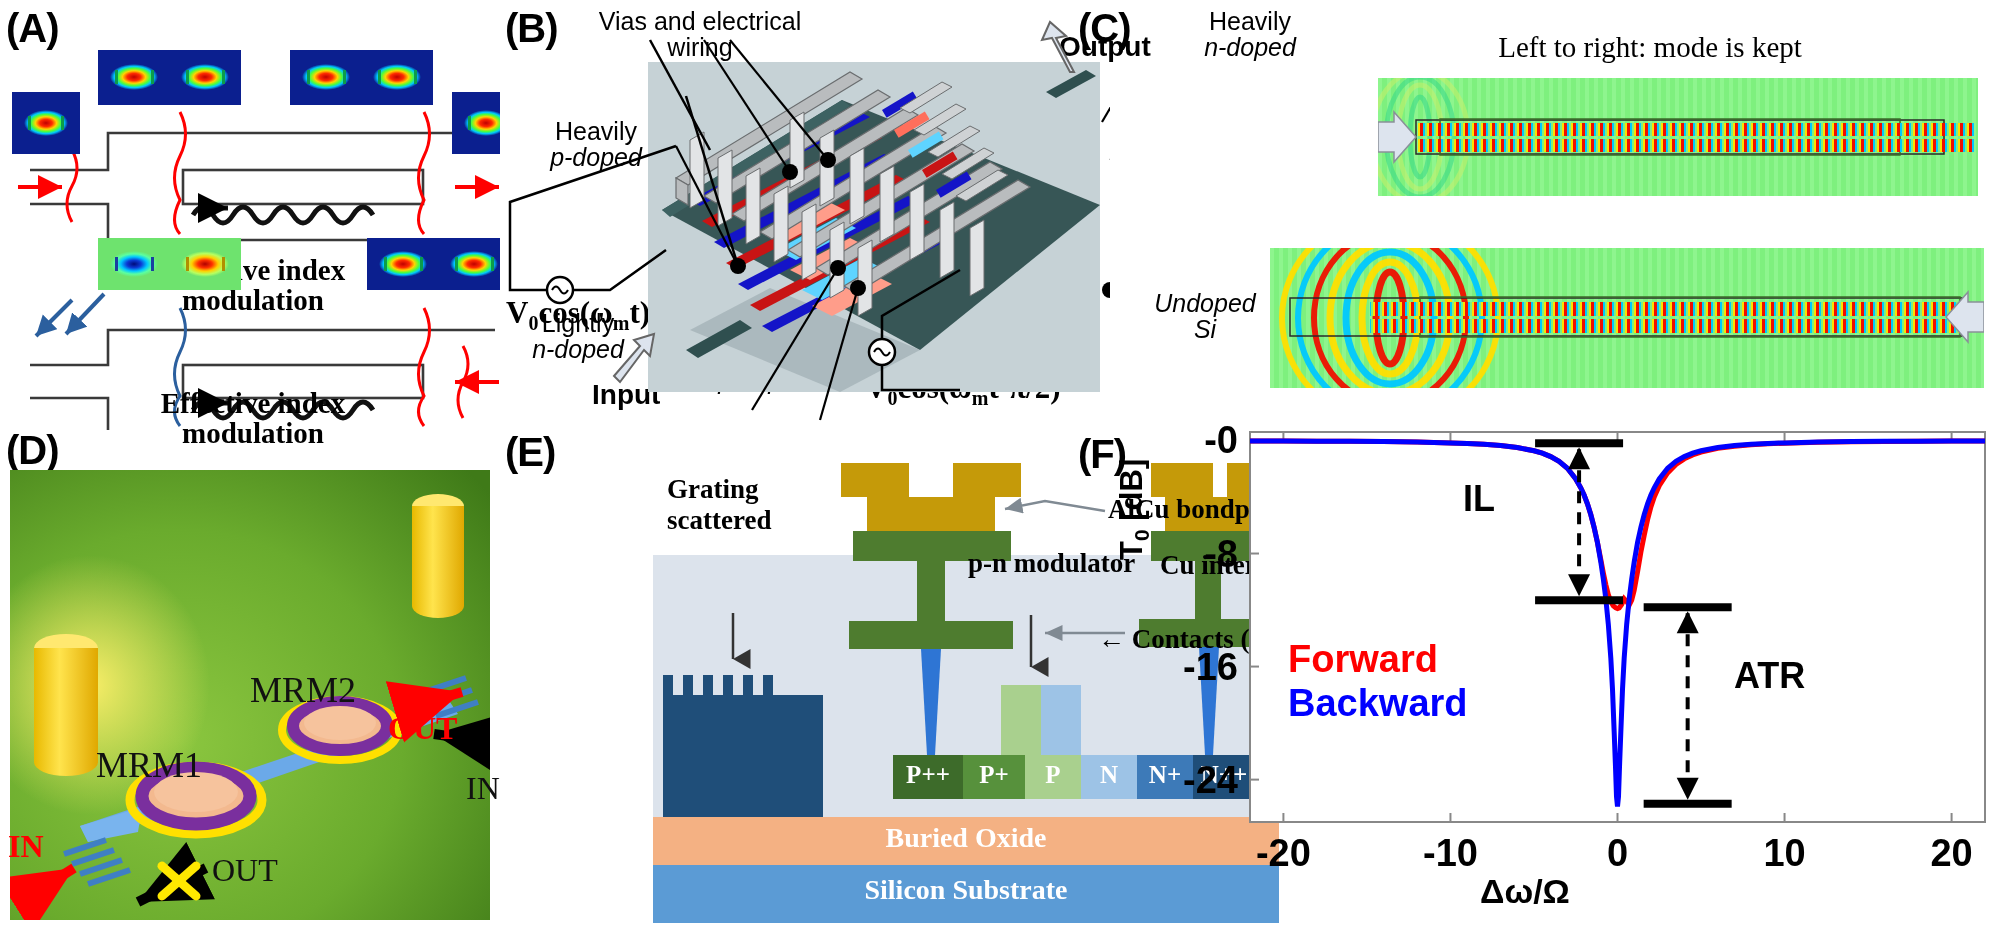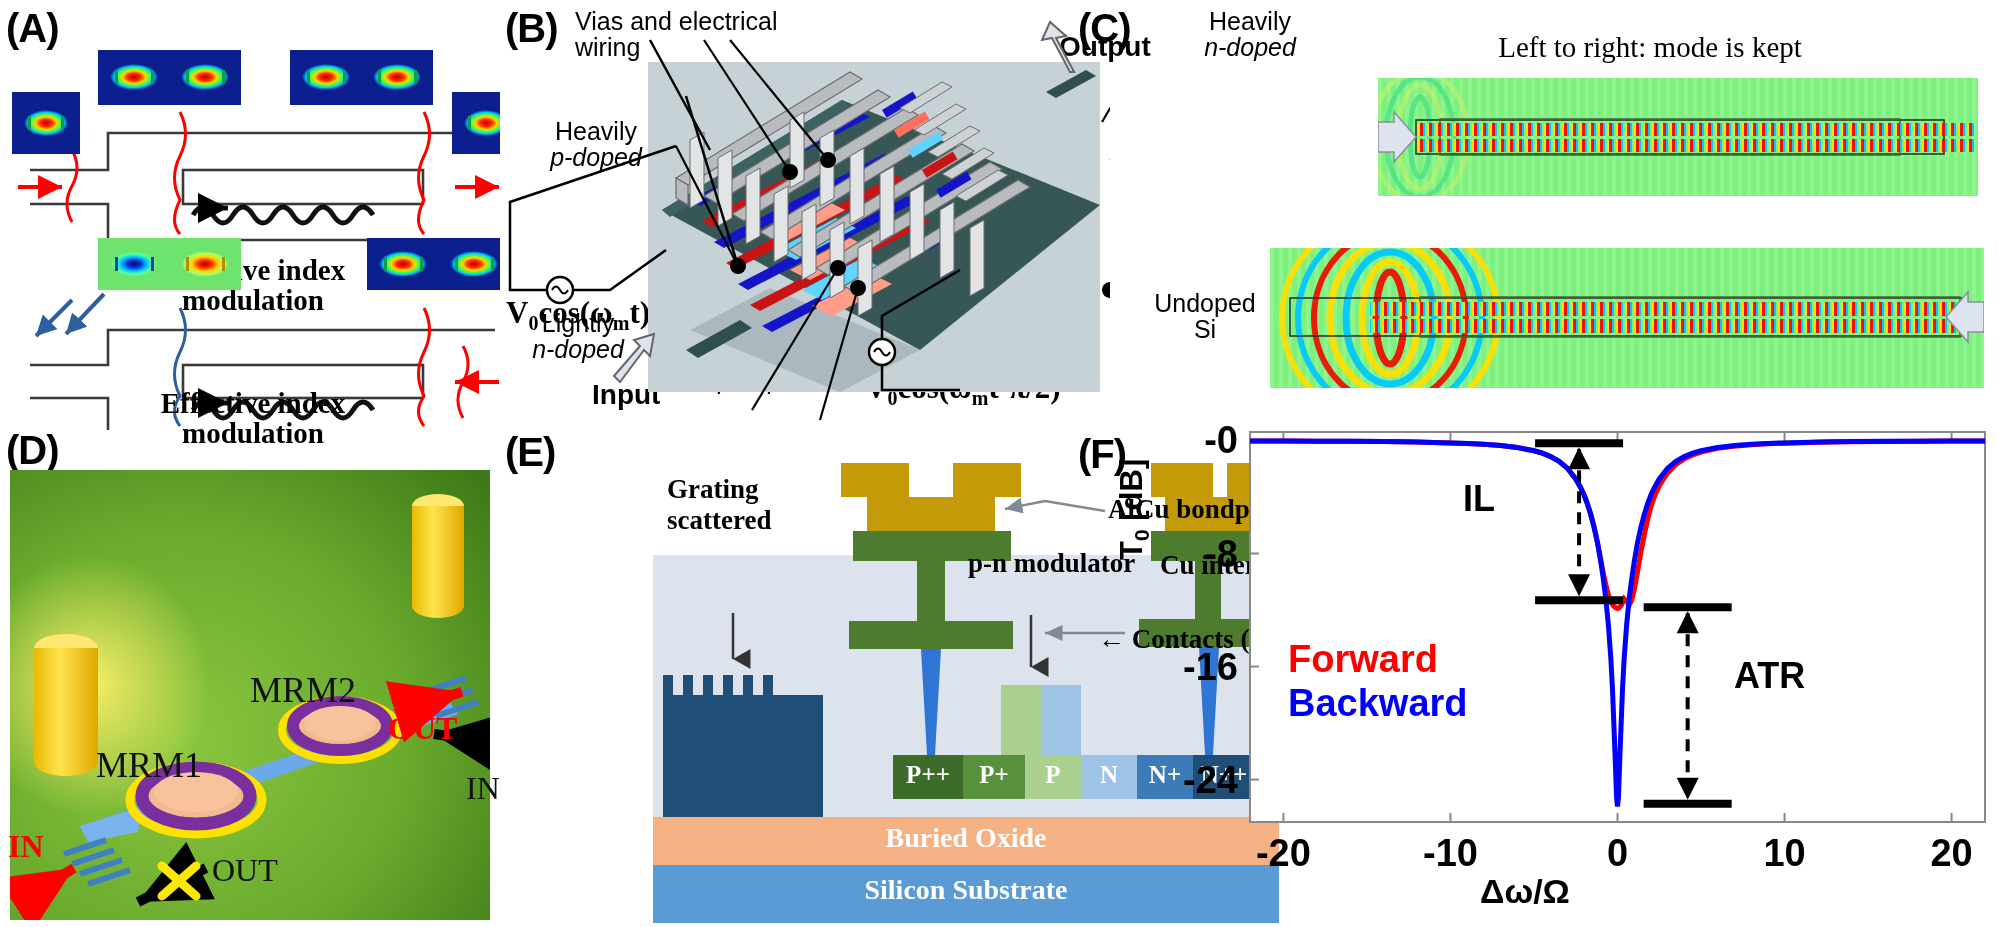--- a/index.html
+++ b/index.html
@@ -152,33 +152,33 @@
     <rect x="420" y="29" width="3" height="14" fill="#0b9c4c"></rect>
     <rect x="455" y="29" width="3" height="14" fill="#0b9c4c"></rect>
     <rect x="491" y="29" width="3" height="14" fill="#0b9c4c"></rect>
   </g>
 </svg>
 
 <div class="lbl-serif lbl-b" style="left:118px;top:388px;width:270px;text-align:center;font-size:29px;">Effective index modulation</div>
 
 <div class="panel-letter" style="left:505px;top:6px;">(B)</div>
 
-<div class="lbl" style="left:575px;top:8px;width:250px;text-align:left;">Vias and electrical wiring</div>
+<div class="lbl" style="left:575px;top:8px;width:250px;text-align:center;">Vias and electrical wiring</div>
 
 <div class="lbl" style="left:526px;top:118px;width:140px;text-align:center;">
   <span>Heavily</span><br>
   <span class="ital">p-doped</span>
 </div>
 
 <div class="lbl" style="left:1180px;top:8px;width:140px;text-align:center;">
   <span>Heavily</span><br>
   <span class="ital">n-doped</span>
 </div>
 
-<div class="lbl" style="left:1140px;top:290px;width:130px;text-align:center;">
+<div class="lbl" style="left:1140px;top:290px;width:130px;text-align:center;font-style:italic;">
   <span>Undoped</span><br>
   <span>Si</span>
 </div>
 
 <div class="lbl" style="left:508px;top:310px;width:140px;text-align:center;">
   <span>Lightly</span><br>
   <span class="ital">n-doped</span>
 </div>
 
 <div class="lbl" style="left:694px;top:341px;width:140px;text-align:center;">

